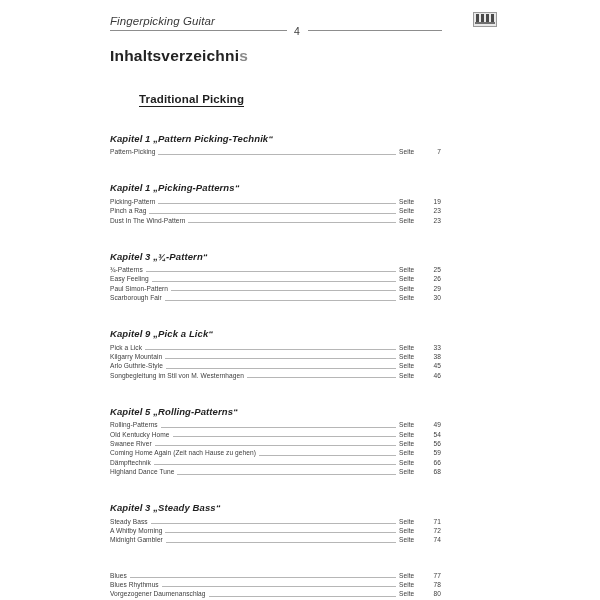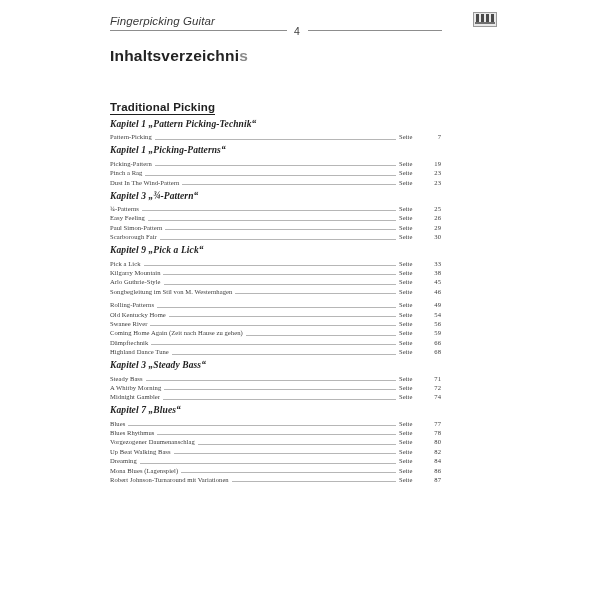--- a/index.html
+++ b/index.html
@@ -83,44 +83,45 @@
     position: absolute;
     left: 1px;
     right: 1px;
     bottom: 2px;
     height: 2.5px;
     background: #6f6f6f;
   }
 
   
   .doc-title {
-    margin: 7px 0 8px 0;
+    margin: 7px 0 0 0;
     font-size: 15.5px;
     font-weight: bold;
     letter-spacing: .2px;
     color: #232323;
   }
   .doc-title .faded {
     color: #8a8a8a;
   }
 
   
   .part {
     margin-top: 28px;
     font-size: 11.5px;
     font-weight: bold;
     color: #1f1f1f;
     display: inline-block;
     border-bottom: 1.5px solid #1f1f1f;
     padding-bottom: 1px;
     letter-spacing: .15px;
-  }
-
-  
-  .chapter { margin-top: 4px; font-family: Liberation Serif, serif; }
+    margin-left: 29px;
+  }
+
+  
+  .chapter { margin-top: 26px; }
   .chapter-title {
     font-size: 9.5px;
     font-weight: bold;
     font-style: italic;
     color: #1f1f1f;
     margin-bottom: 3px;
     letter-spacing: .1px;
   }
 
   
@@ -246,20 +247,21 @@
           <span class="toc-seite">Seite</span>
           <span class="toc-page">45</span>
         </div>
         <div class="toc-row">
           <span class="toc-label">Songbegleitung im Stil von M. Westernhagen</span>
           <span class="toc-dots"></span>
           <span class="toc-seite">Seite</span>
           <span class="toc-page">46</span>
         </div>
       </div><div class="chapter">
+        <div class="chapter-title">Kapitel 5  „Rolling-Patterns“</div>
         <div class="toc-row">
           <span class="toc-label">Rolling-Patterns</span>
           <span class="toc-dots"></span>
           <span class="toc-seite">Seite</span>
           <span class="toc-page">49</span>
         </div>
         <div class="toc-row">
           <span class="toc-label">Old Kentucky Home</span>
           <span class="toc-dots"></span>
           <span class="toc-seite">Seite</span>
@@ -303,21 +305,20 @@
           <span class="toc-seite">Seite</span>
           <span class="toc-page">72</span>
         </div>
         <div class="toc-row">
           <span class="toc-label">Midnight Gambler</span>
           <span class="toc-dots"></span>
           <span class="toc-seite">Seite</span>
           <span class="toc-page">74</span>
         </div>
       </div><div class="chapter">
-        <div class="chapter-title">Kapitel 7  „Blues“</div>
         <div class="toc-row">
           <span class="toc-label">Blues</span>
           <span class="toc-dots"></span>
           <span class="toc-seite">Seite</span>
           <span class="toc-page">77</span>
         </div>
         <div class="toc-row">
           <span class="toc-label">Blues Rhythmus</span>
           <span class="toc-dots"></span>
           <span class="toc-seite">Seite</span>

